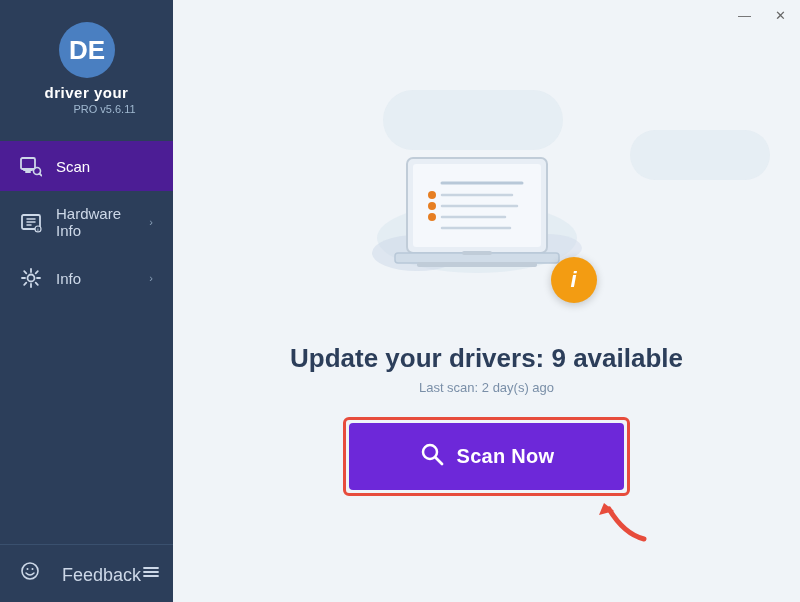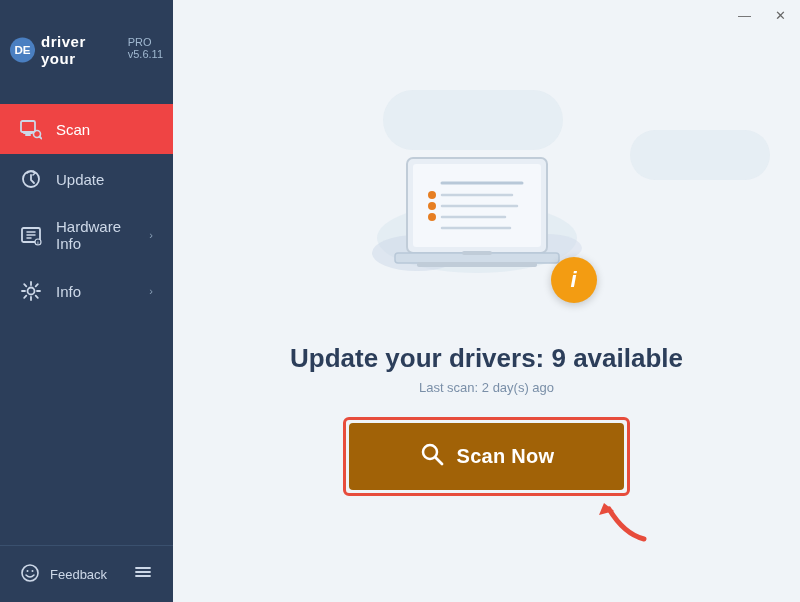--- a/index.html
+++ b/index.html
@@ -40,21 +40,21 @@
       width: 173px;
       min-width: 173px;
       background: #2c3e5a;
       display: flex;
       flex-direction: column;
       height: 602px;
     }
 
     .sidebar-logo {
       display: flex;
-      flex-direction: row;
+      flex-direction: column;
       align-items: center;
       padding: 22px 10px 18px;
       gap: 6px;
     }
 
     .logo-icon {
       width: 56px;
       height: 56px;
     }
 
@@ -90,21 +90,21 @@
       position: relative;
       transition: background 0.1s;
     }
 
     .nav-item:hover, .nav-item.active {
       background: #3a506e;
       color: #fff;
     }
 
     .nav-item.active {
-      background: #ef4444;
+      background: #4c1d95;
     }
 
     .nav-icon {
       width: 22px;
       height: 22px;
       display: flex;
       align-items: center;
       justify-content: center;
       flex-shrink: 0;
     }
@@ -118,24 +118,24 @@
     .sidebar-bottom {
       padding: 16px 20px;
       display: flex;
       align-items: center;
       justify-content: space-between;
       border-top: 1px solid #3a506e;
     }
 
     .feedback-item {
       display: flex;
-      align-items: center;
-      gap: 10px;
+      align-items: flex-end;
+      gap: 22px;
       color: #cdd8e8;
-      font-size: 13px;
+      font-size: 18px;
       cursor: pointer;
     }
 
     
     .main-content {
       flex: 1;
       display: flex;
       flex-direction: column;
       align-items: center;
       justify-content: center;
@@ -200,21 +200,21 @@
 
     .scan-btn-highlight {
       position: absolute;
       inset: -6px;
       border: 3px solid #e74c3c;
       border-radius: 6px;
       pointer-events: none;
     }
 
     .scan-now-btn {
-      background: #a16207;
+      background: #6d28d9;
       border: none;
       border-radius: 4px;
       color: #fff;
       font-size: 20px;
       font-weight: 700;
       padding: 18px 70px;
       cursor: pointer;
       display: flex;
       align-items: center;
       gap: 12px;
@@ -275,31 +275,20 @@
           <rect x="1" y="3" width="14" height="11" rx="1.5" stroke="#cdd8e8" stroke-width="1.8" fill="none"></rect>
           <rect x="3" y="14" width="10" height="2" rx="1" fill="#cdd8e8"></rect>
           <rect x="5" y="16" width="6" height="2" rx="1" fill="#cdd8e8"></rect>
           <circle cx="17" cy="16" r="3.5" stroke="#cdd8e8" stroke-width="1.6" fill="none"></circle>
           <line x1="19.5" y1="18.5" x2="21.5" y2="20.5" stroke="#cdd8e8" stroke-width="1.8" stroke-linecap="round"></line>
         </svg>
       </span>
       <span class="nav-label">Scan</span>
     </div>
 
-    <div class="nav-item">
-      <span class="nav-icon">
-        <svg width="22" height="22" viewBox="0 0 22 22" fill="none" xmlns="http://www.w3.org/2000/svg">
-          <circle cx="11" cy="11" r="8" stroke="#cdd8e8" stroke-width="1.8" fill="none"></circle>
-          <path d="M11 7 L11 12 L14 15" stroke="#cdd8e8" stroke-width="1.8" stroke-linecap="round" fill="none"></path>
-          <path d="M7 5 Q11 2 15 5" stroke="#cdd8e8" stroke-width="1.6" fill="none" stroke-linecap="round"></path>
-          <polyline points="13,3 15,5 13,7" stroke="#cdd8e8" stroke-width="1.6" fill="none" stroke-linecap="round" stroke-linejoin="round"></polyline>
-        </svg>
-      </span>
-      <span class="nav-label">Update</span>
-    </div>
 
     <div class="nav-item">
       <span class="nav-icon">
         <svg width="22" height="22" viewBox="0 0 22 22" fill="none" xmlns="http://www.w3.org/2000/svg">
           <rect x="2" y="4" width="18" height="14" rx="1.5" stroke="#cdd8e8" stroke-width="1.8" fill="none"></rect>
           <line x1="7" y1="8" x2="15" y2="8" stroke="#cdd8e8" stroke-width="1.5" stroke-linecap="round"></line>
           <line x1="7" y1="11" x2="15" y2="11" stroke="#cdd8e8" stroke-width="1.5" stroke-linecap="round"></line>
           <line x1="7" y1="14" x2="11" y2="14" stroke="#cdd8e8" stroke-width="1.5" stroke-linecap="round"></line>
           <circle cx="18" cy="18" r="3" fill="#2c3e5a" stroke="#cdd8e8" stroke-width="1.2"></circle>
           <text x="18" y="21" text-anchor="middle" font-size="5" fill="#cdd8e8" font-weight="bold">i</text>

